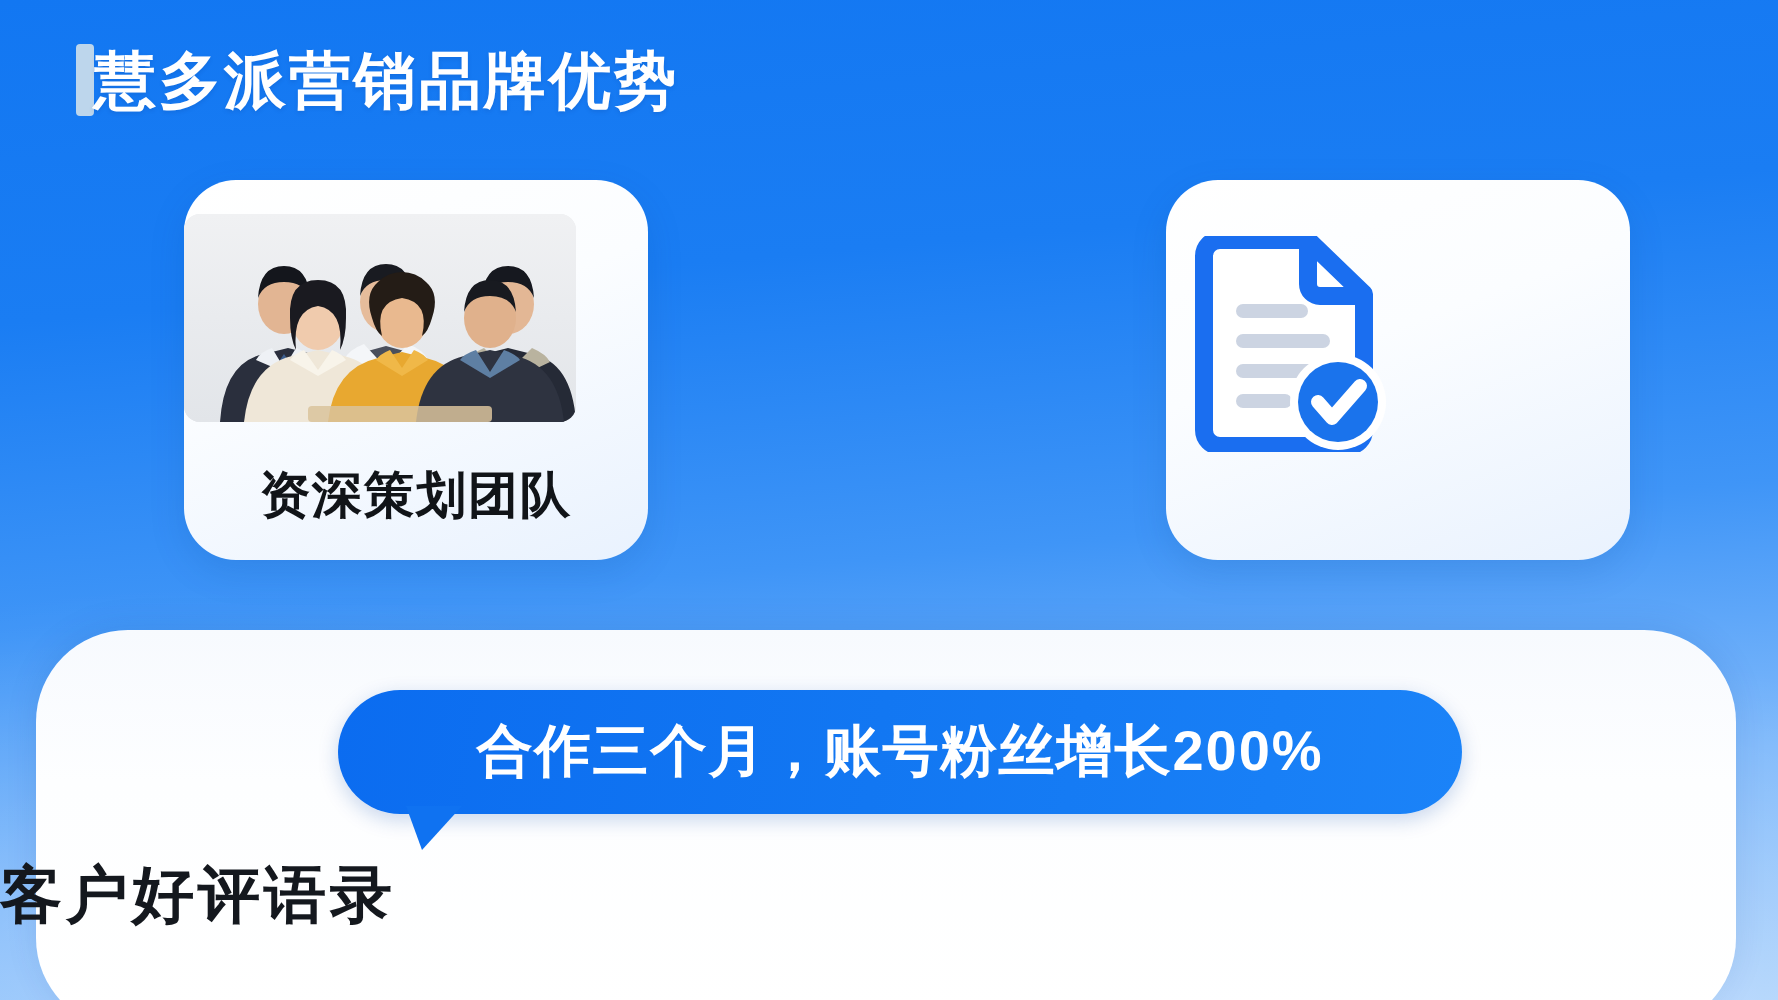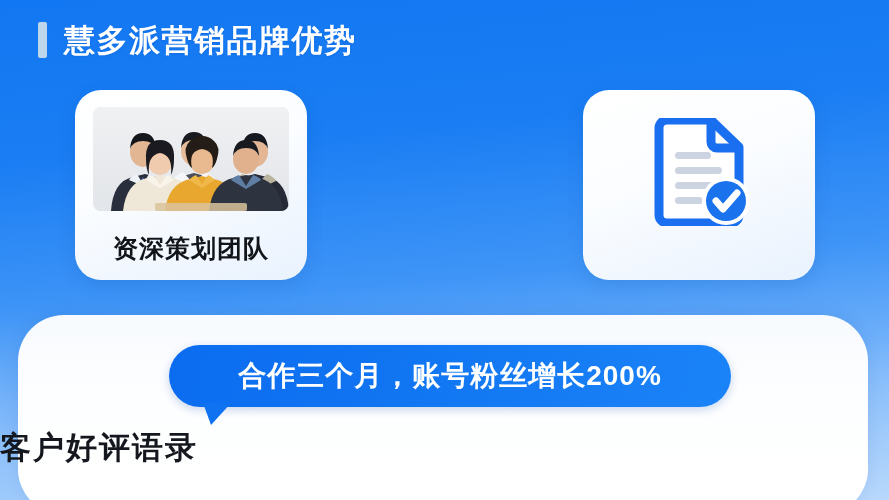--- a/index.html
+++ b/index.html
@@ -28,21 +28,20 @@
     pointer-events: none;
   }
 
   
   .header {
     position: absolute;
     left: 38px;
     top: 18px;
     display: flex;
     align-items: center;
-    gap: 17px;
     height: 44px;
   }
   .accent-bar {
     width: 9px;
     height: 36px;
     border-radius: 2px;
     background: #bdd6ec;
   }
   .title {
     color: #ffffff;
@@ -65,24 +64,25 @@
     justify-content: space-between;
   }
   .card {
     width: 232px;
     height: 190px;
     border-radius: 26px;
     background: linear-gradient(160deg, #ffffff 0%, #fbfdff 42%, #e9f2fe 100%);
     box-shadow: 0 6px 18px rgba(10,60,140,0.13);
     display: flex;
     flex-direction: column;
-    align-items: center;
+    align-items: flex-start;
     justify-content: flex-start;
     padding-top: 17px;
     position: relative;
+    margin-left: 17px;
   }
   .card-label {
     position: absolute;
     left: 0;
     right: 0;
     bottom: 19px;
     text-align: center;
     font-size: 25px;
     font-weight: 700;
     color: #111418;

